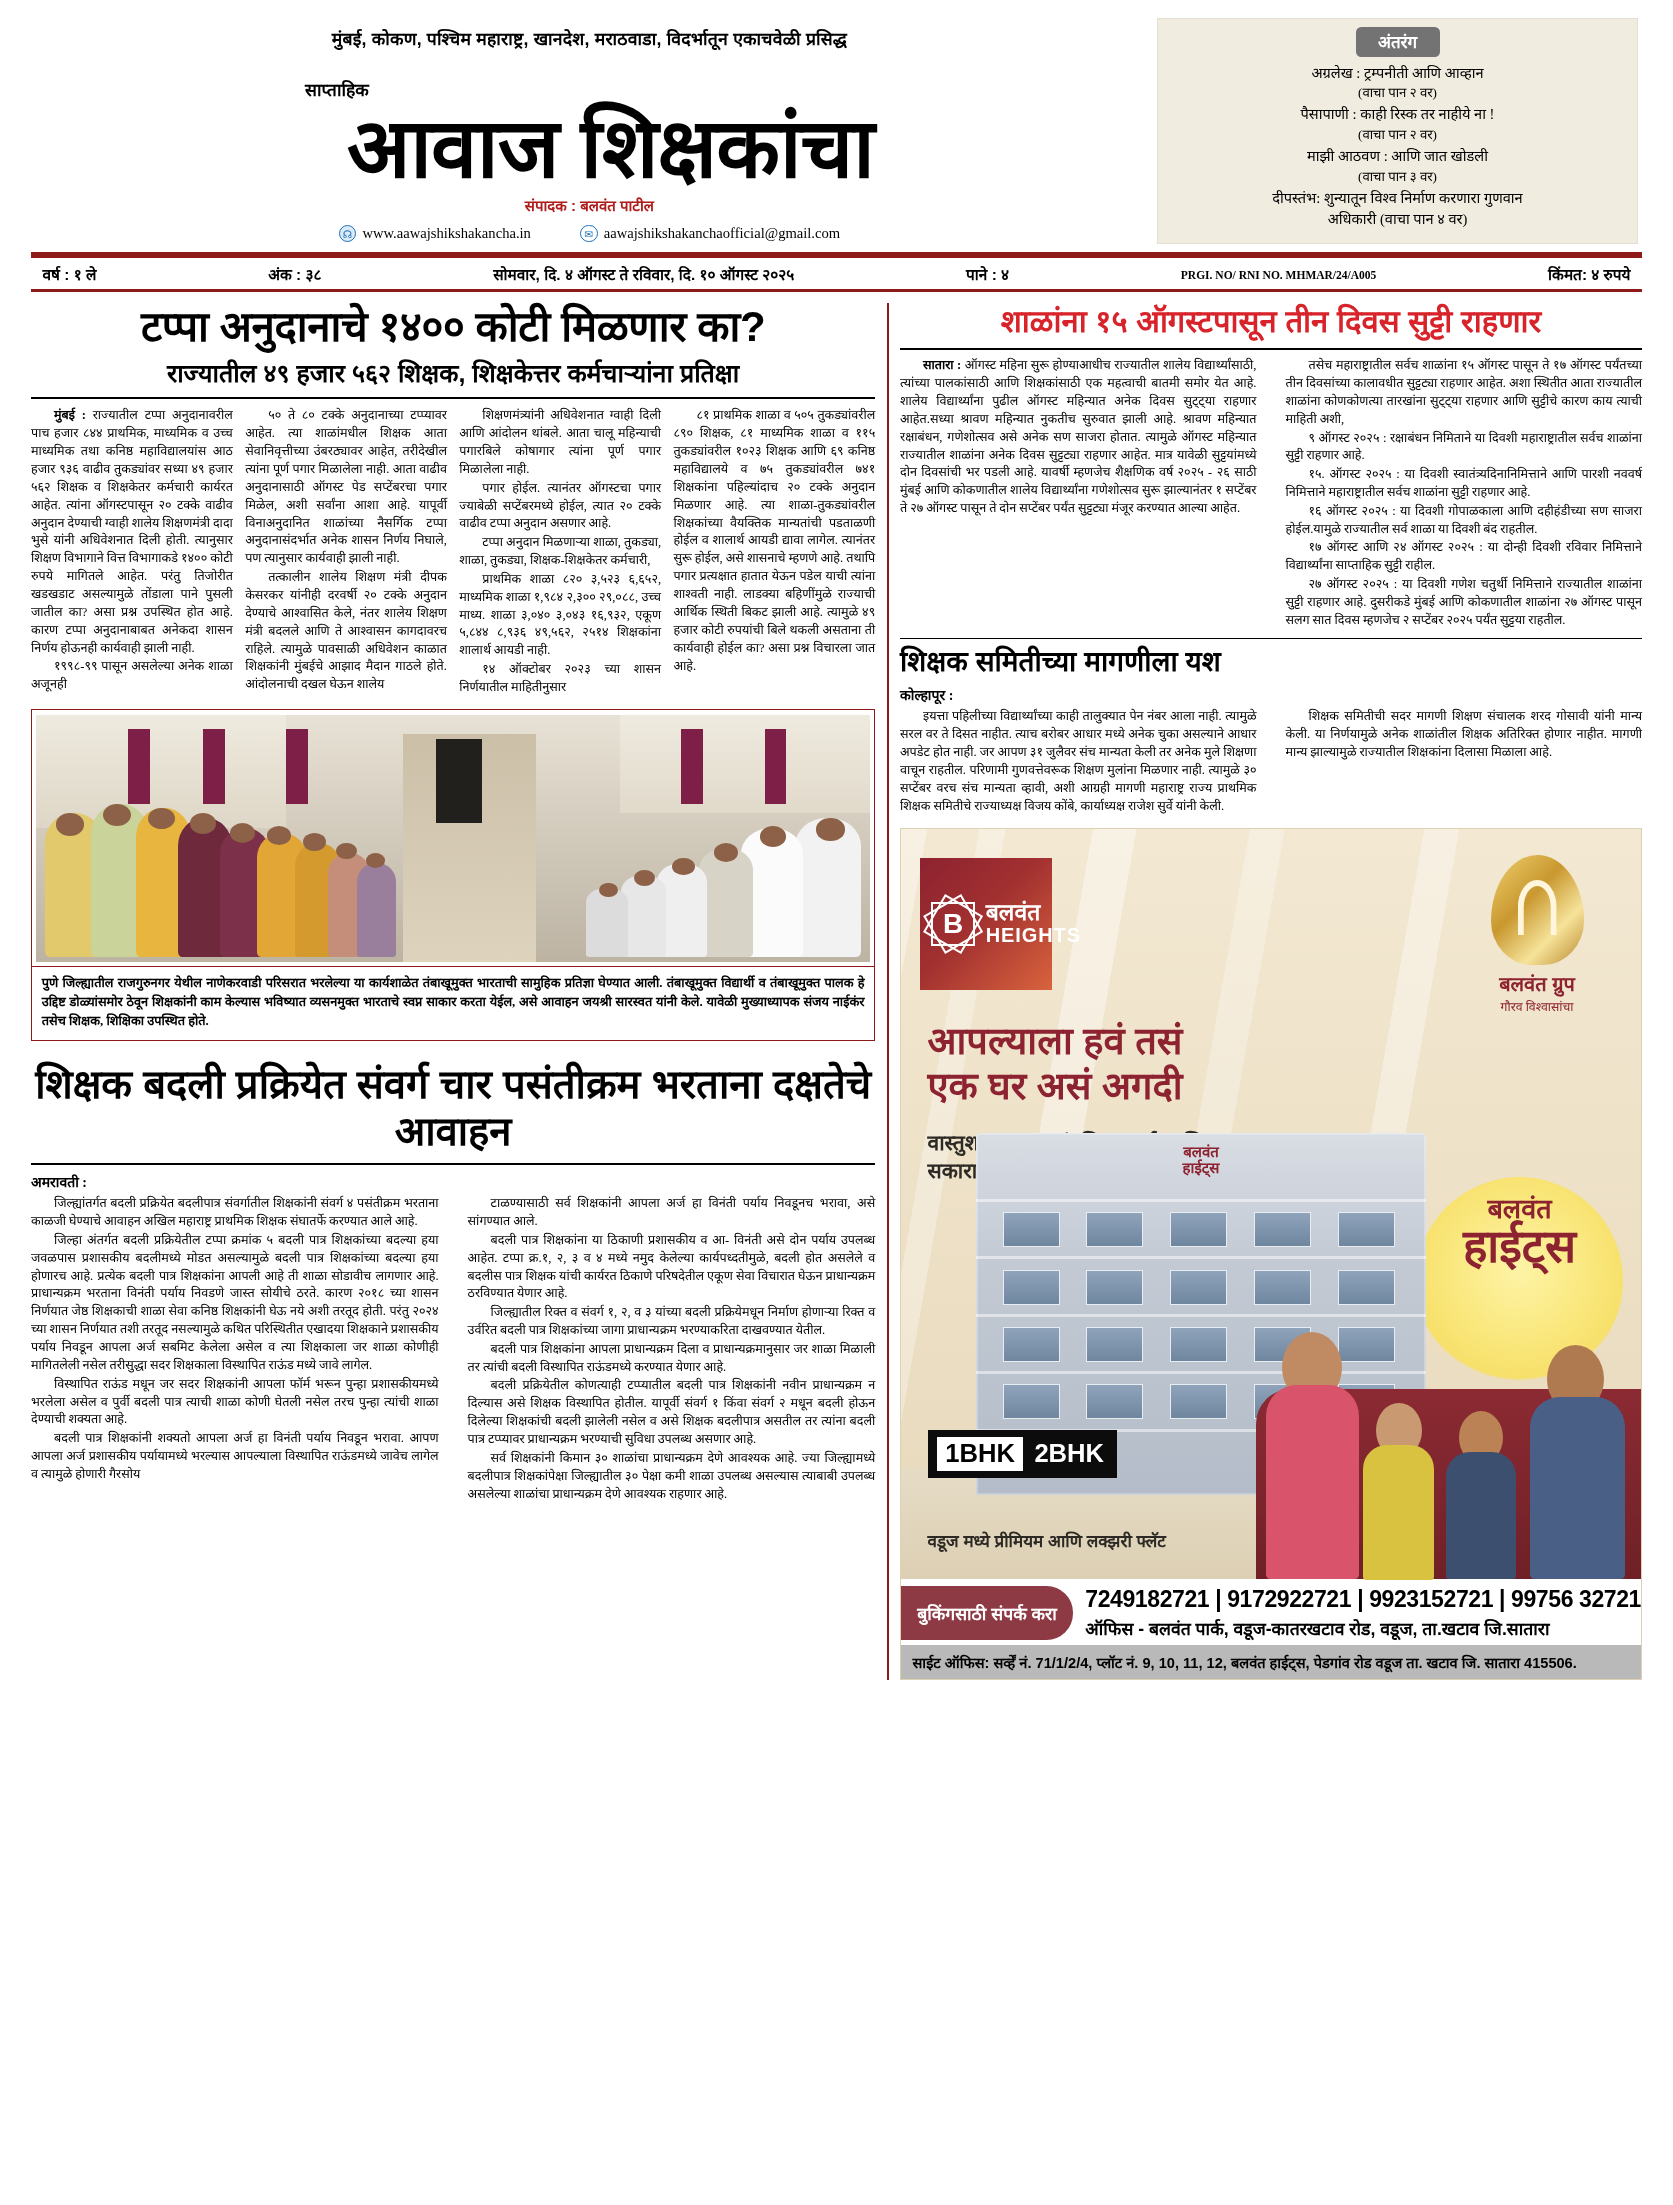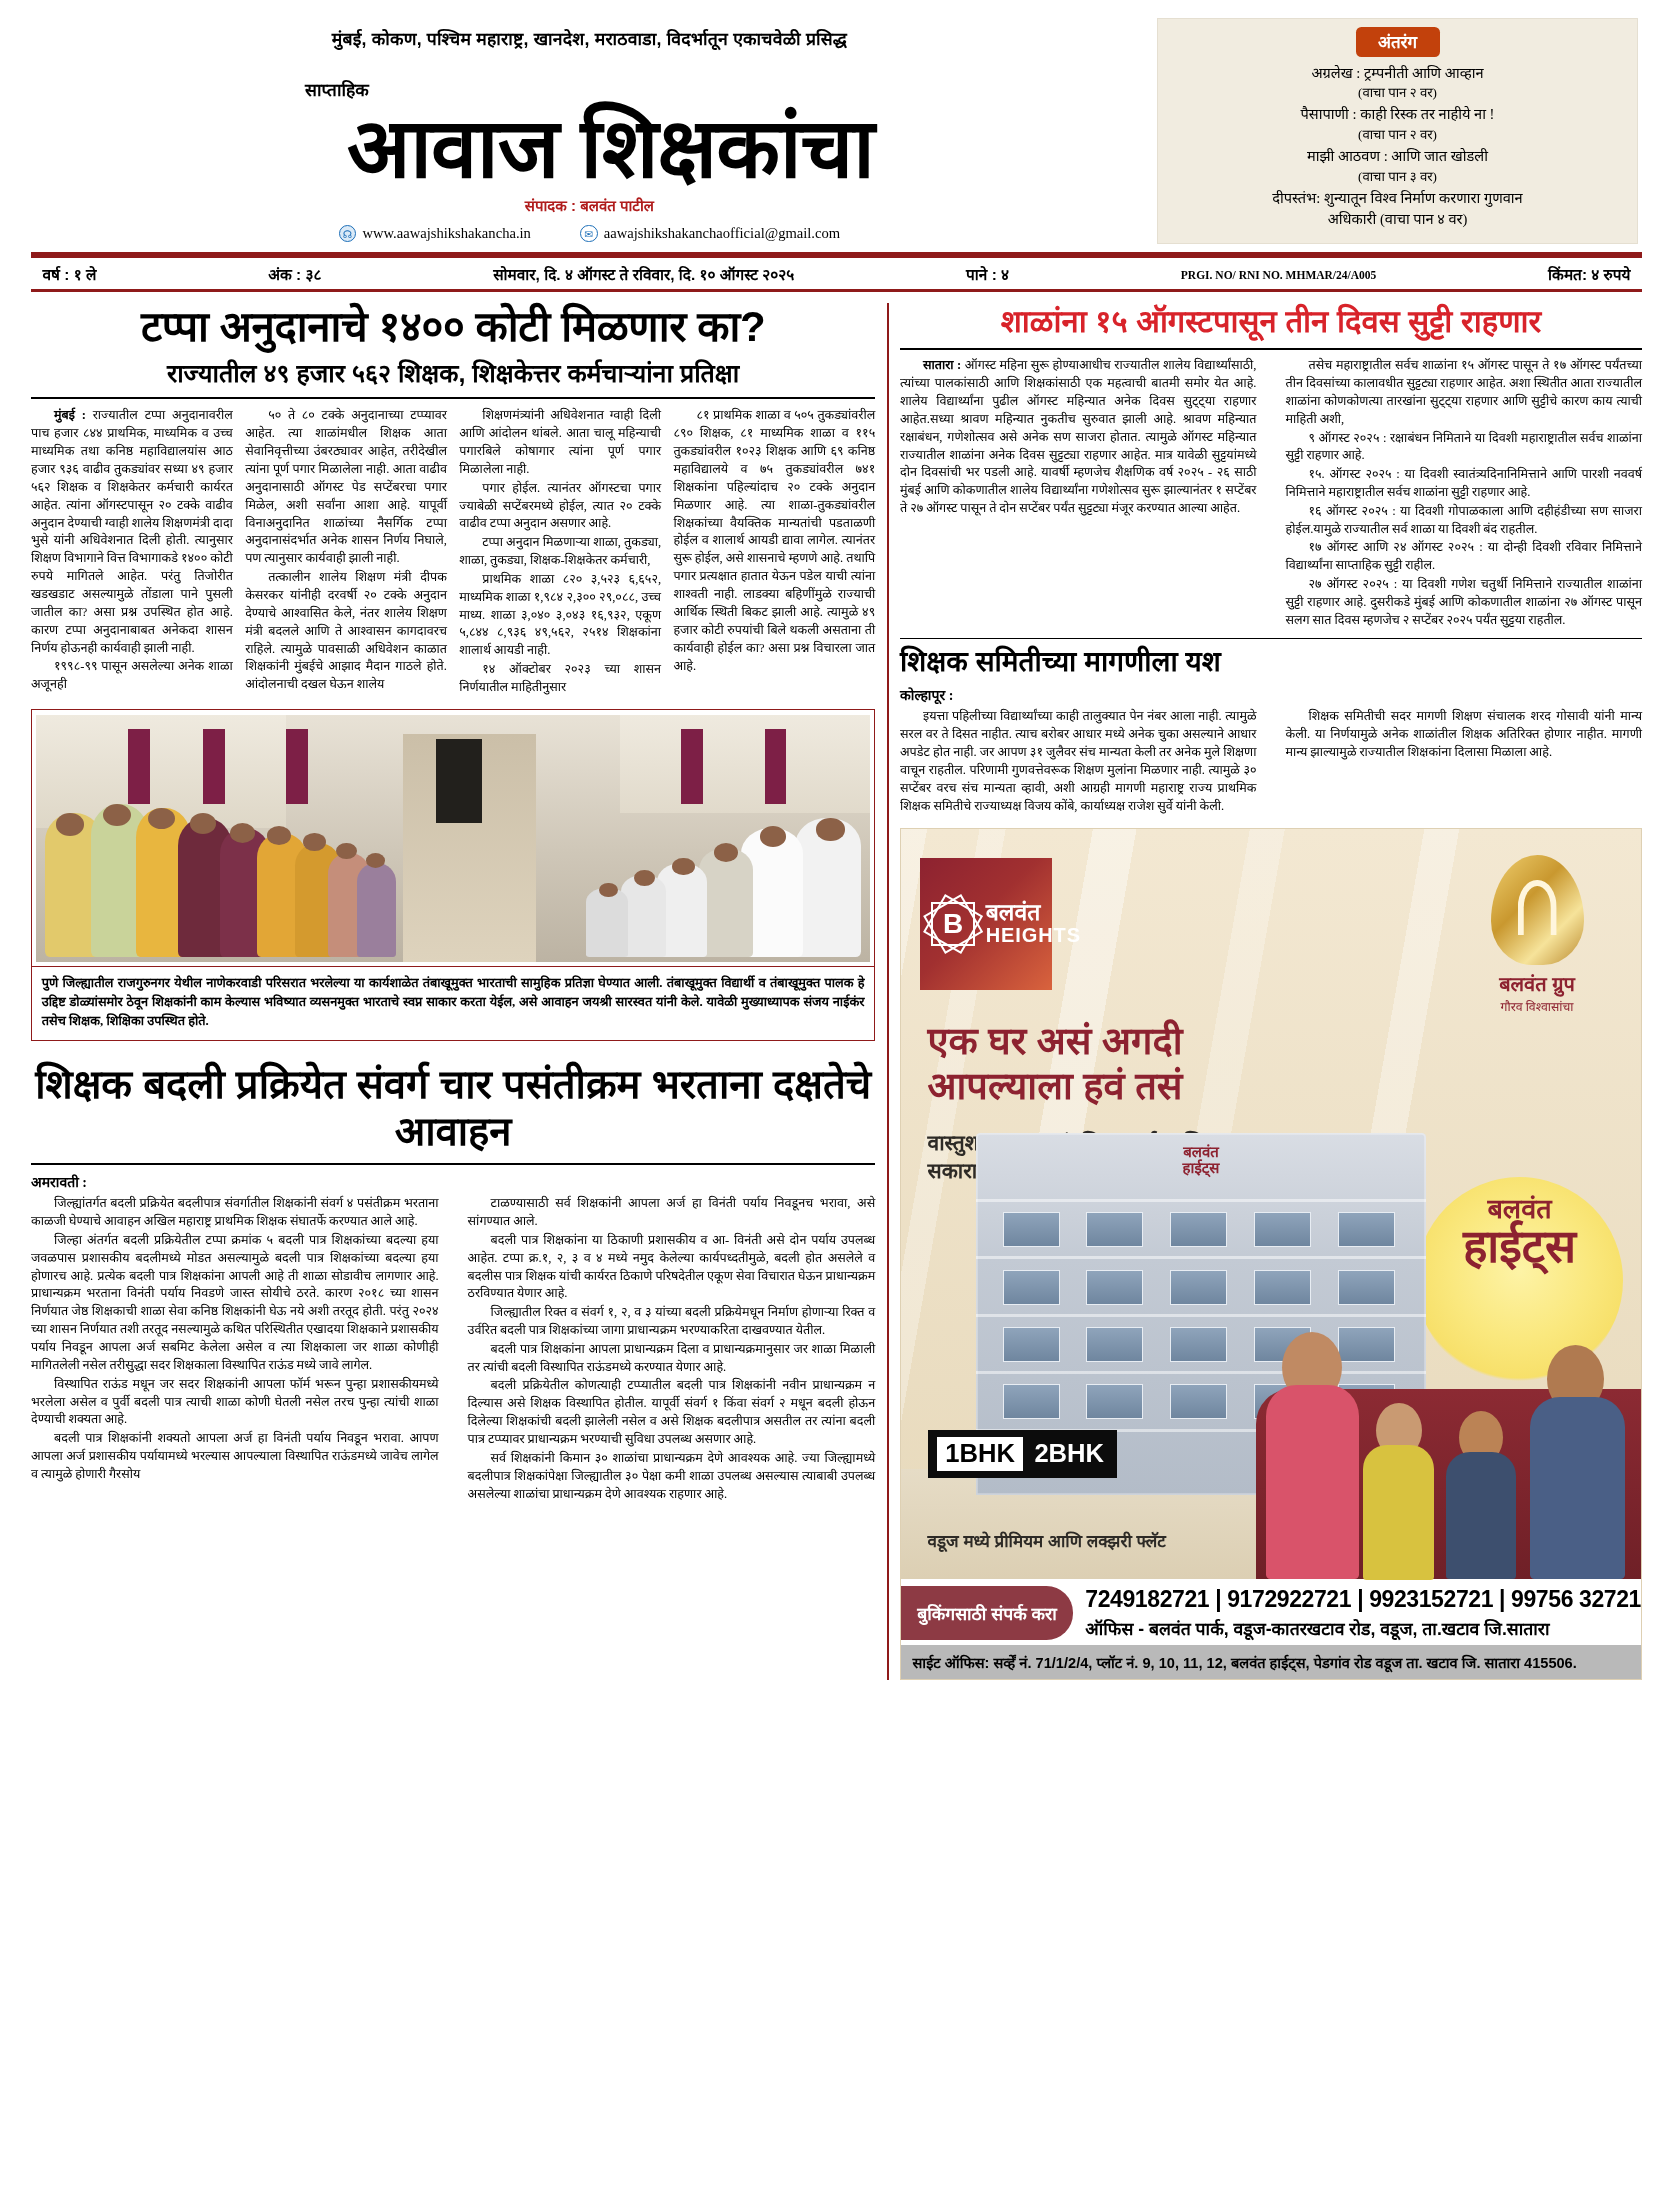--- a/index.html
+++ b/index.html
@@ -48,21 +48,21 @@
   .cicon.mail { background:#fff; }
 
   
   .index-box {
     width:481px; flex:0 0 481px; background:#f1ece0;
     padding:8.8px 11.5px 12.3px 11.5px; margin-left:13.2px;
     border:0.4px solid #e5dfd1; align-self:flex-start;
   }
   .index-badge {
     display:block; margin:0 auto 6.2px auto; width:84px;
-    background:#c2410c; color:#fff; text-align:center;
+    background:#737373; color:#fff; text-align:center;
     font-size:17px; font-weight:700; padding:2.6px 0 4.4px 0;
     border-radius:5.3px; font-family:"Liberation Sans", sans-serif;
   }
   .index-line {
     text-align:center; font-size:14.6px; line-height:1.35;
     font-family:"Liberation Serif", serif; margin-bottom:0.9px;
   }
   .index-sub {
     text-align:center; font-size:13.2px; line-height:1.35;
     margin-bottom:3.5px;
@@ -498,22 +498,22 @@
             </div>
           </div>
 
           <div class="ad-group">
             <div class="emblem"></div>
             <div class="g1">बलवंत ग्रुप</div>
             <div class="g2">गौरव विश्वासांचा</div>
           </div>
 
           <div class="ad-h1">
+            <div>आपल्याला हवं तसं</div>
             <div>एक घर असं अगदी</div>
-            <div>आपल्याला हवं तसं</div>
           </div>
 
           <div class="ad-sub">
             <div>वास्तुशास्त्रानुसार संतुलित ऊर्जा आणि</div>
             <div>सकारात्मकतेने भरलेले परिपूर्ण घर..!</div>
           </div>
 
           <div class="ad-sunburst"></div>
           <svg class="ad-arrow" viewBox="0 0 180 90">
             <path d="M2 26 C50 4, 110 16, 148 48" stroke="#111" stroke-width="7" fill="none" stroke-dasharray="16 14"></path>

